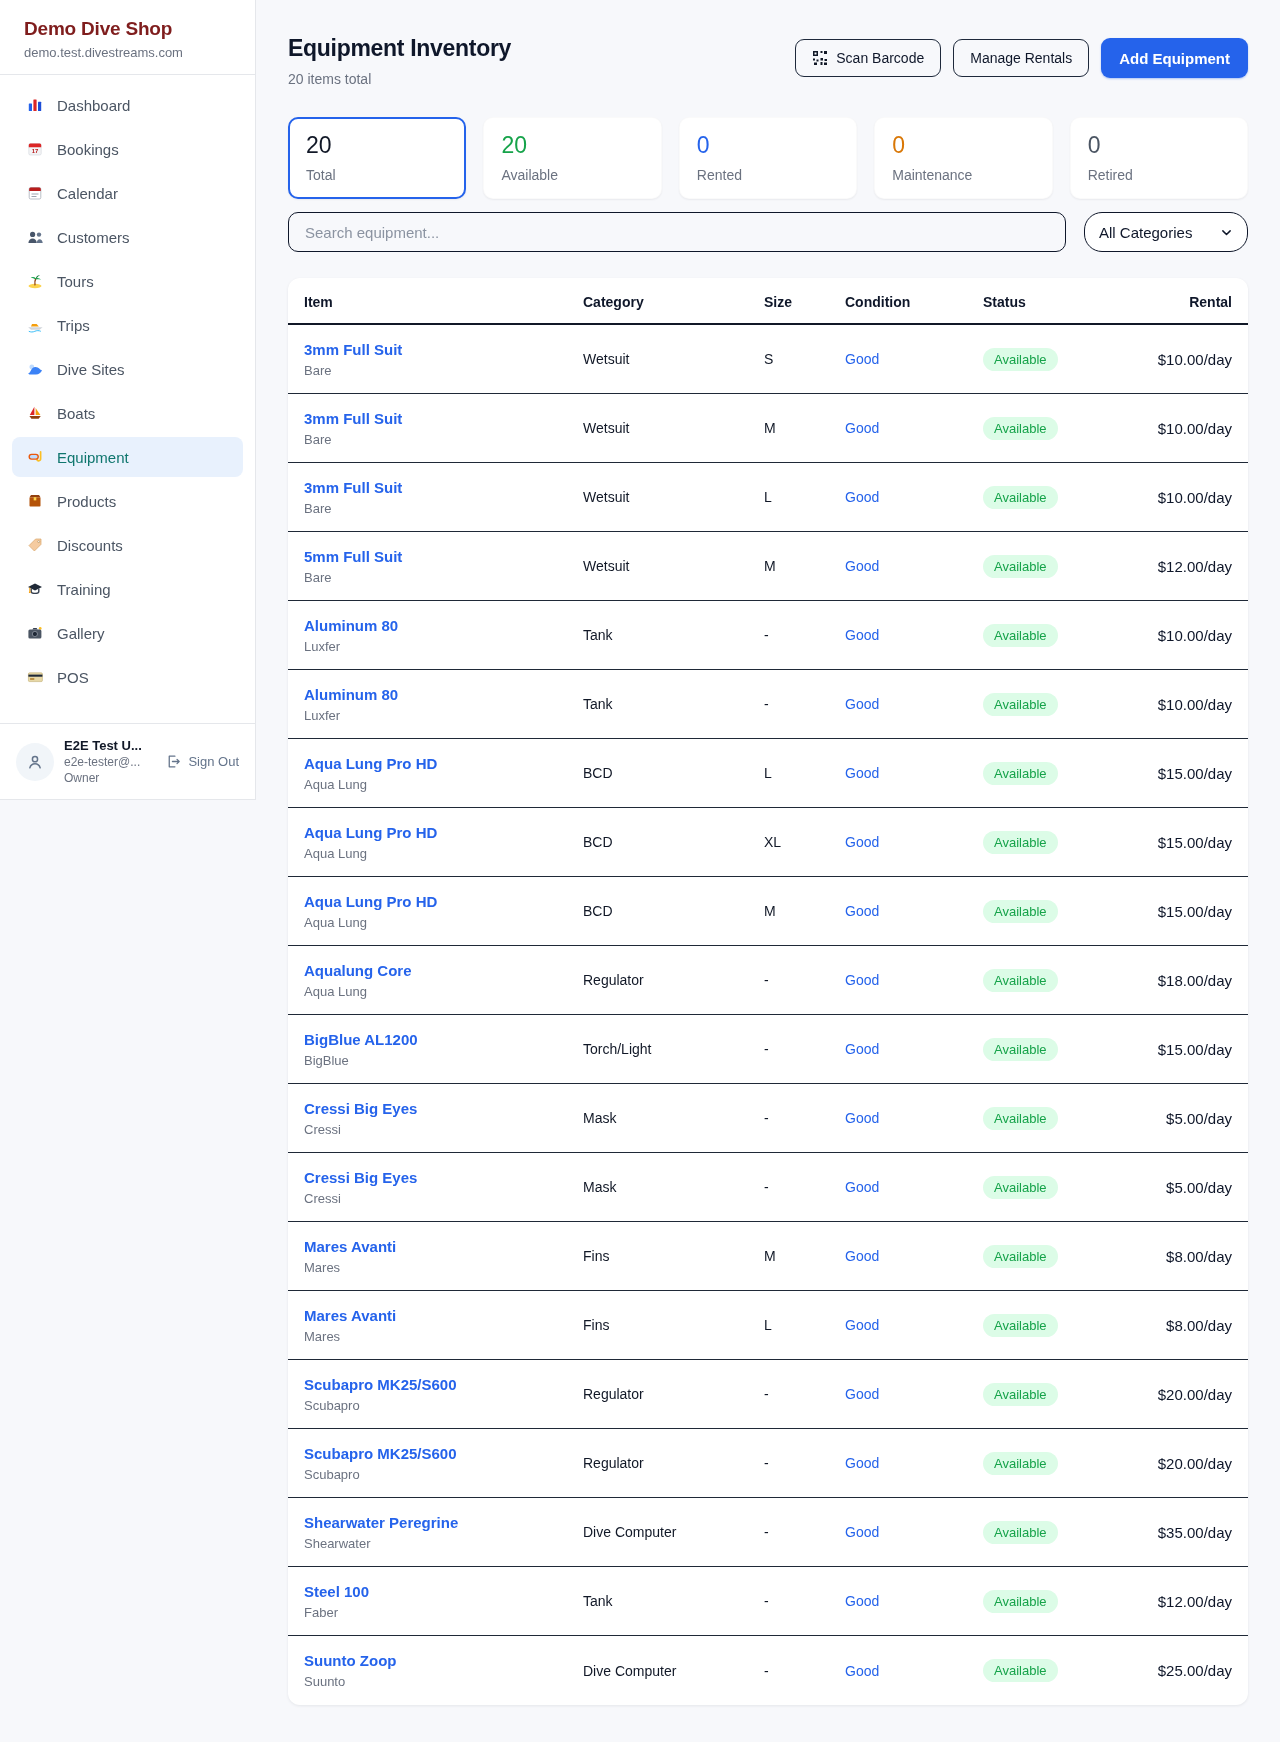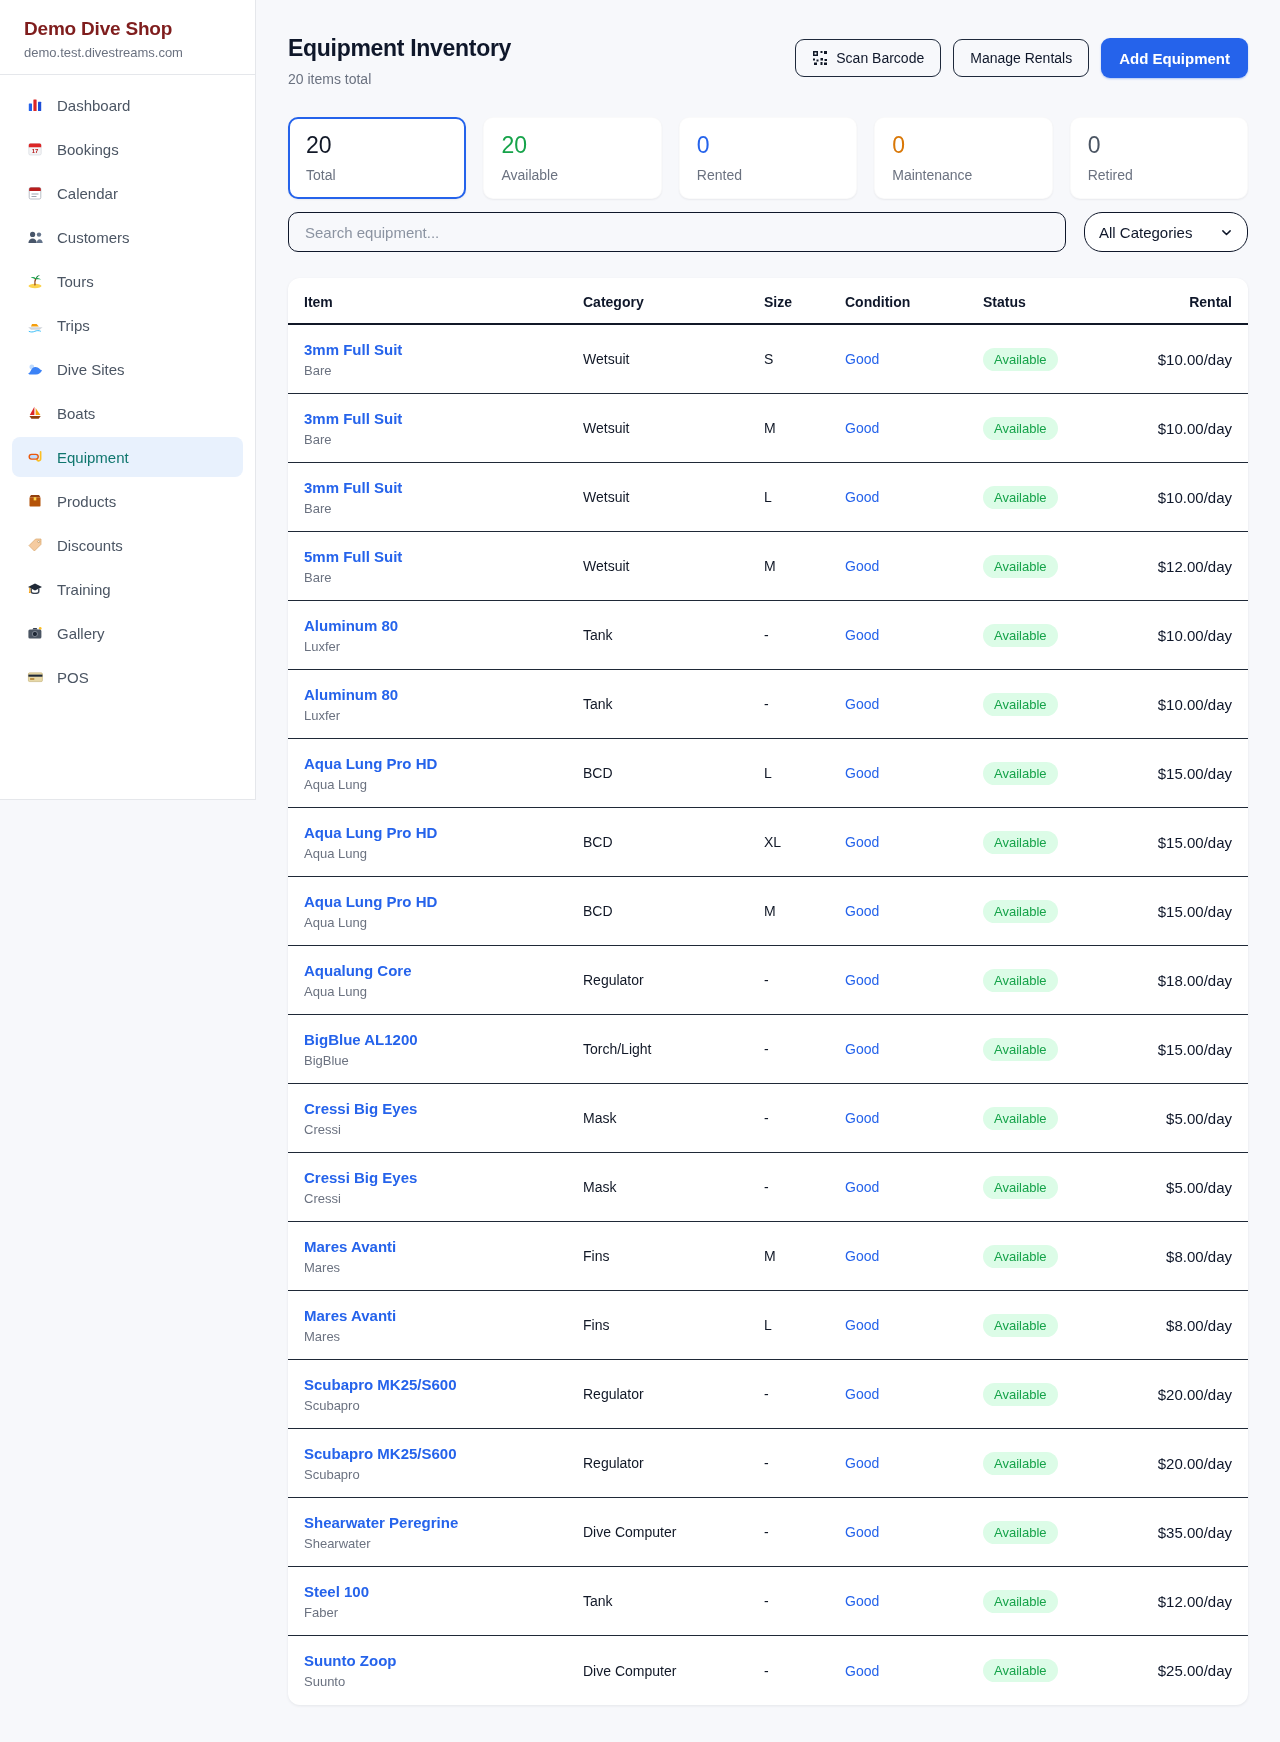--- a/index.html
+++ b/index.html
@@ -284,20 +284,40 @@
     <span class="nav-icon">
           <svg width="17" height="16" viewBox="0 0 17 16">
             <rect x="1.4" y="3.8" width="14" height="8.8" rx="1.2" fill="#e7d8a7" stroke="#b9a25f" stroke-width="0.5"></rect>
             <rect x="1.4" y="5.6" width="14" height="2.1" fill="#1f2937"></rect>
             <rect x="3.1" y="9.4" width="4.2" height="1.2" fill="#a16207"></rect>
           </svg>
         </span>
     <span class="nav-label">POS</span>
   </div>
 </nav>
+  <div class="user-block">
+    <div class="avatar">
+      <svg width="20" height="20" viewBox="0 0 24 24" fill="none" stroke="#64748b" stroke-width="1.8" stroke-linecap="round">
+        <circle cx="12" cy="8.6" r="3.1"></circle>
+          <path d="M5.8 19c.9-3.2 3.2-4.9 6.2-4.9s5.3 1.7 6.2 4.9"></path>
+      </svg>
+    </div>
+    <div class="user-info">
+      <div class="user-name">E2E Test U...</div>
+      <div class="user-email">e2e-tester@...</div>
+      <div class="user-role">Owner</div>
+    </div>
+    <div class="signout">
+      <svg width="17" height="17" viewBox="0 0 24 24" fill="none" stroke="#64748b" stroke-width="1.8" stroke-linecap="round" stroke-linejoin="round">
+        <path d="M14 4.5H6v15h8"></path>
+          <path d="M10.5 12h9.5m0 0-3-3m3 3-3 3"></path>
+      </svg>
+      <span>Sign Out</span>
+    </div>
+  </div>
 </aside>
 
 <main class="main">
 
   <div class="page-head">
     <div>
       <h1 class="page-title">Equipment Inventory</h1>
       <div class="page-sub">20 items total</div>
     </div>
     <div class="head-actions">

